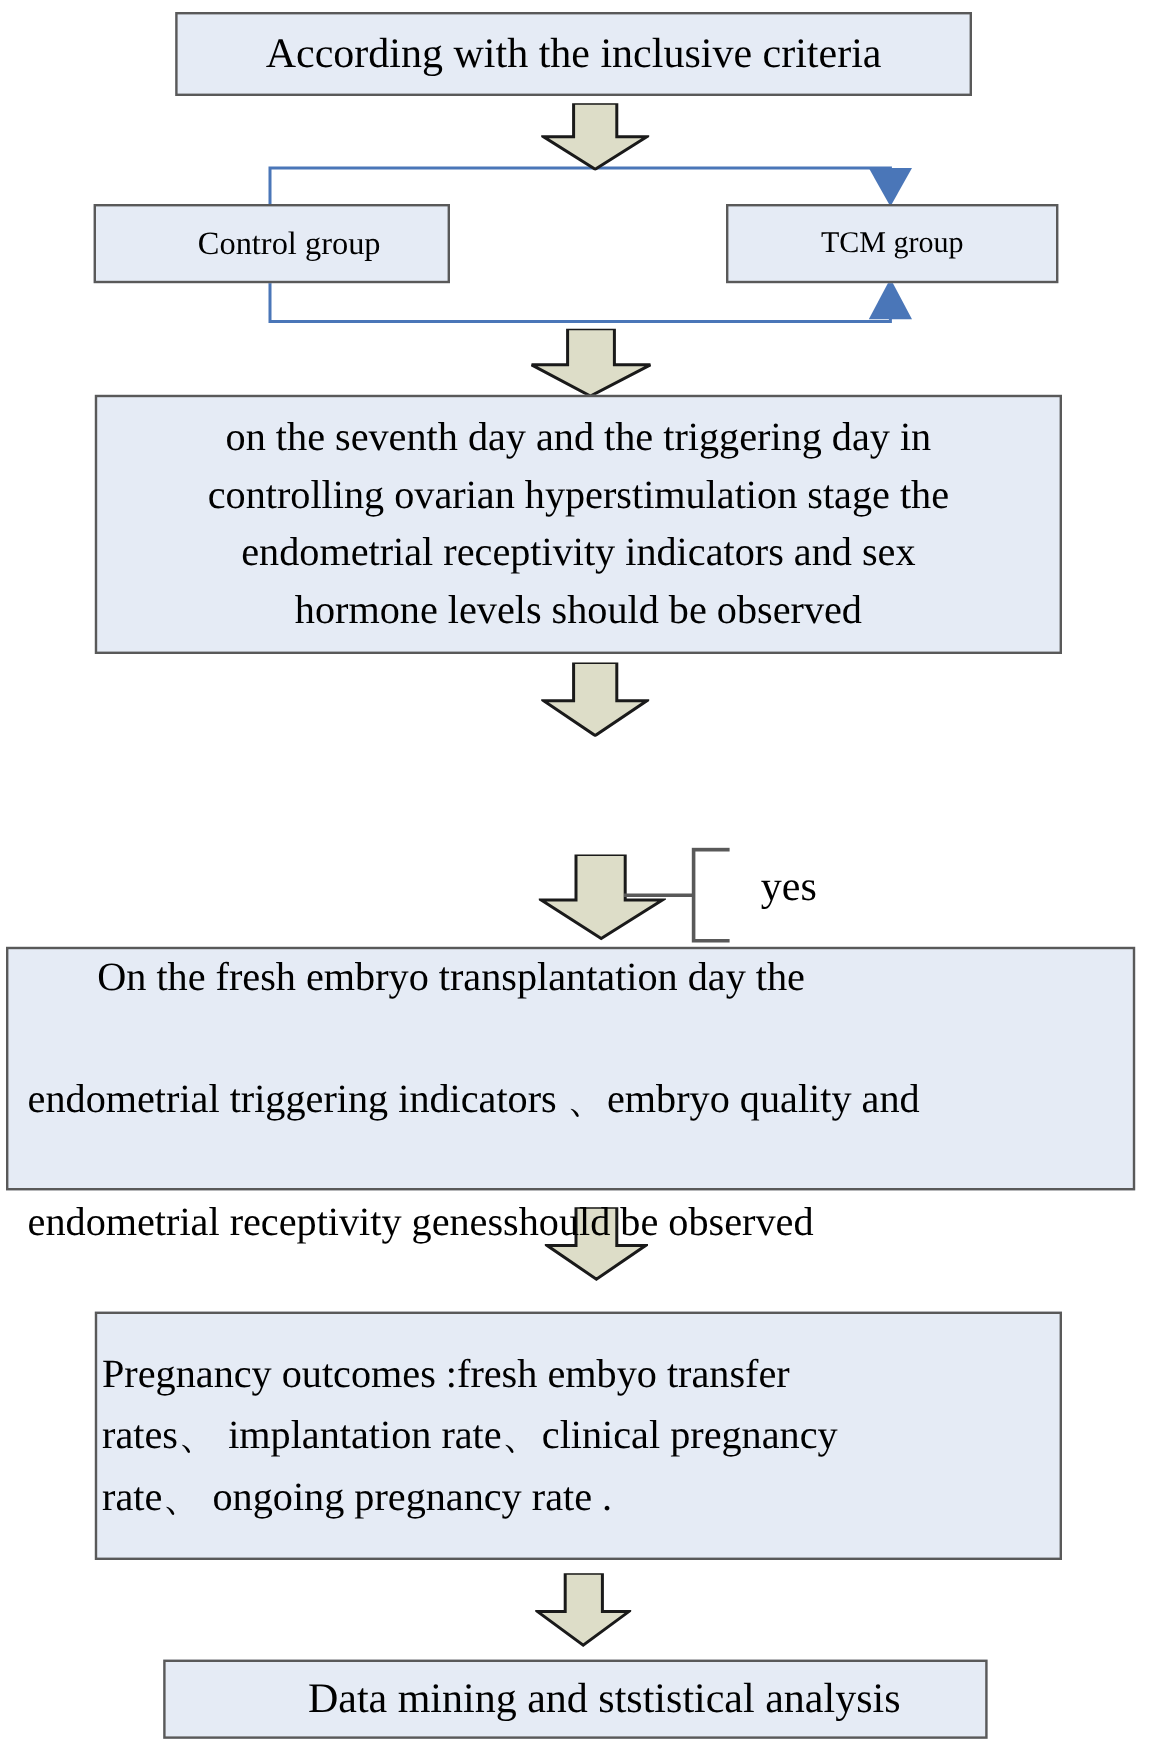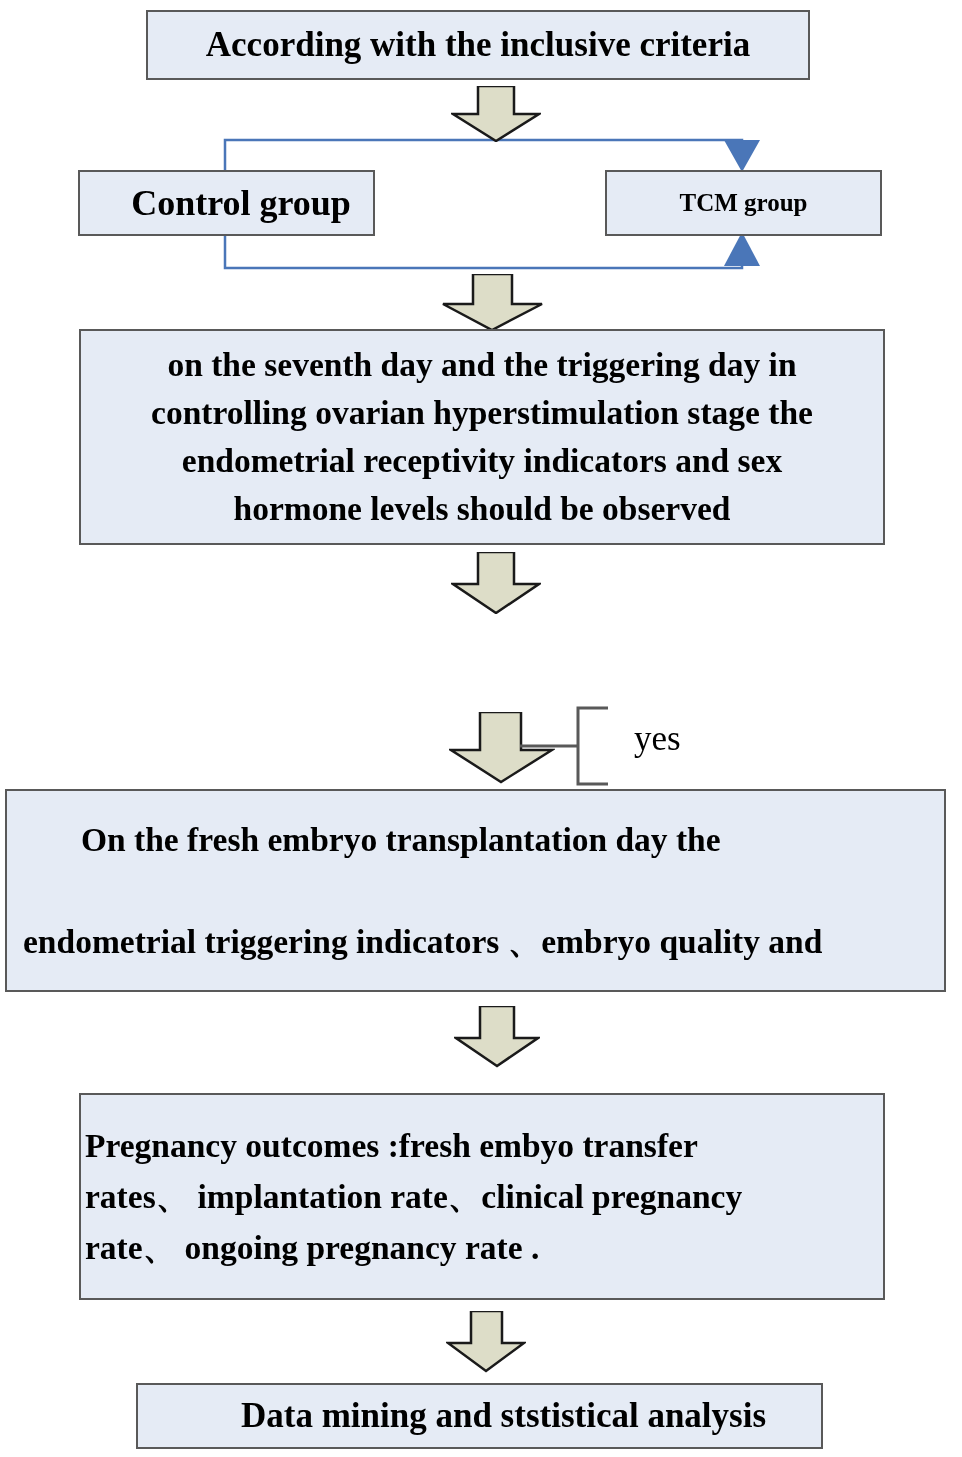--- a/index.html
+++ b/index.html
@@ -21,40 +21,39 @@
   }
   .node {
     position: absolute;
     box-sizing: border-box;
     background: #E5EBF5;
     border: 2px solid #595959;
     display: flex;
     align-items: center;
     justify-content: center;
     z-index: 3;
-    font-weight: bold;
   }
   .node .txt {
     width: 100%;
     display: block;
     white-space: pre-line;
   }
   .center .txt { text-align: center; }
   .leftal .txt { text-align: left; }
 
   
   #node-inclusive {
     left: 146px; top: 10px; width: 664px; height: 70px;
   }
   #node-inclusive .txt { font-size: 35px; line-height: 40px; }
 
   #node-control {
     left: 78px; top: 170px; width: 297px; height: 66px;
   }
-  #node-control .txt { font-size: 36px; line-height: 40px; margin-left: 29px; }
+  #node-control .txt { font-size: 27px; line-height: 40px; margin-left: 29px; }
 
   #node-tcm {
     left: 605px; top: 170px; width: 277px; height: 66px;
   }
   #node-tcm .txt { font-size: 25px; line-height: 40px; }
 
   #node-observe {
     left: 79px; top: 329px; width: 806px; height: 216px;
     padding: 6px 16px;
     justify-content: flex-end;
@@ -190,20 +189,21 @@
     <line x1="0" y1="40" x2="58" y2="40" stroke="#595959" stroke-width="3"></line>
 
     <polyline points="88,2 58,2 58,78 88,78" fill="none" stroke="#595959" stroke-width="3" stroke-linejoin="miter"></polyline>
   </svg>
   <div id="yes-label">yes</div>
 
   <div class="node leftal" id="node-fresh">
     <span class="txt">
       <span class="indent">On the fresh embryo transplantation day the</span><br>
       <span>endometrial triggering indicators 、embryo quality and</span><br>
+      <span>endometrial receptivity genesshould be observed</span>
     </span>
   </div>
 
   <div class="blockarrow" style="left:454px; top:1006px;">
     <svg width="86" height="62" viewBox="0 0 86 62">
       <polygon points="26,0 60,0 60,32 84,32 43,60 2,32 26,32" fill="#DDDDC8" stroke="#1A1A1A" stroke-width="2.5" stroke-linejoin="miter"></polygon>
     </svg>
   </div>
 
   <div class="node leftal" id="node-outcomes">

